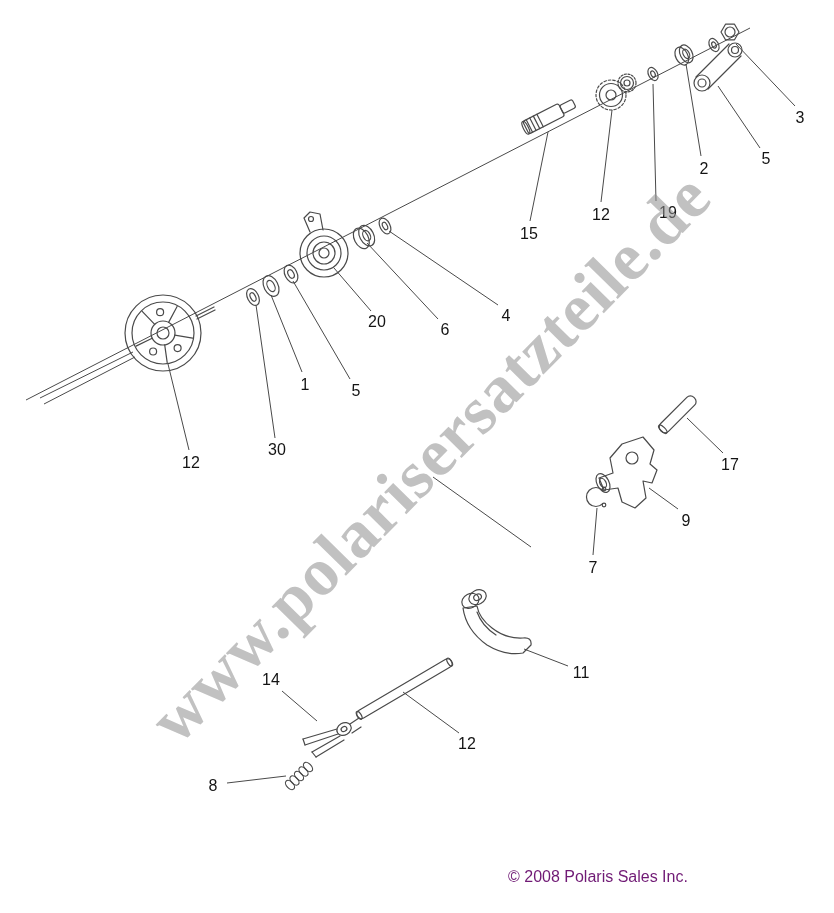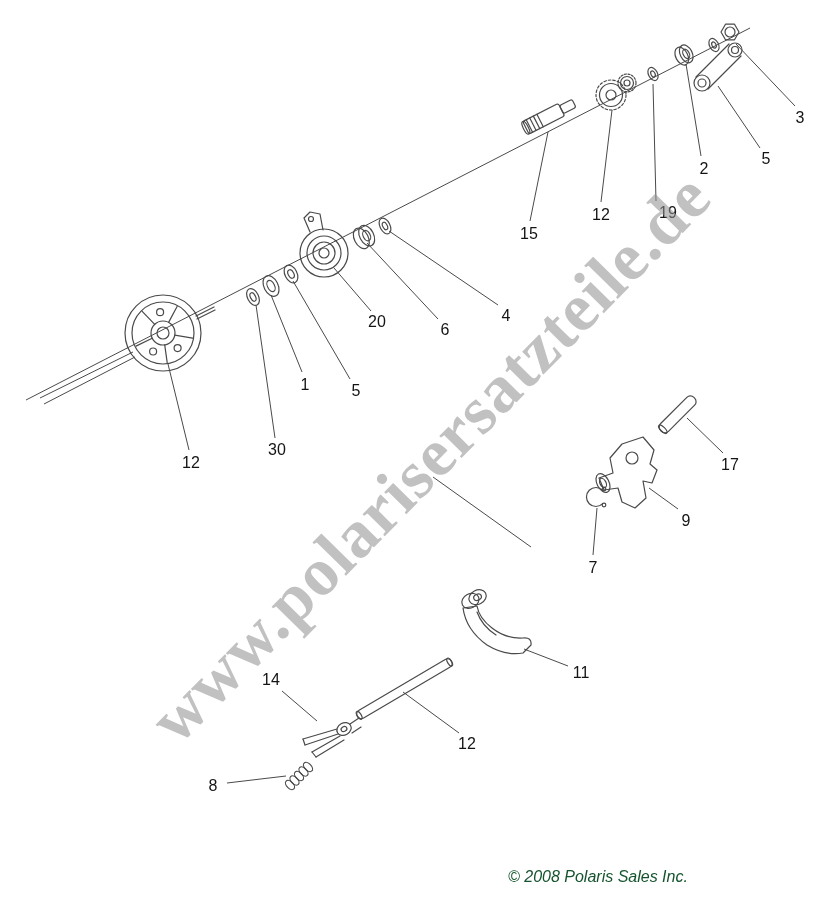--- a/index.html
+++ b/index.html
@@ -32,23 +32,22 @@
     letter-spacing:1px;
     color:#8f8f8f;
     opacity:0.55;
     white-space:nowrap;
     pointer-events:none;
   }
   .copyright {
     position:absolute;
     left:508px; top:868px;
     font-size:16px;
-    color:#14532d;
+    color:#701a75;
     white-space:nowrap;
-    font-style:italic;
   }
 </style>
 </head>
 <body style="background: rgb(255, 255, 255);">
 
 <div class="stage">
 
   <svg class="diagram" width="834" height="913" viewBox="0 0 834 913">
 
     <g class="ln">

